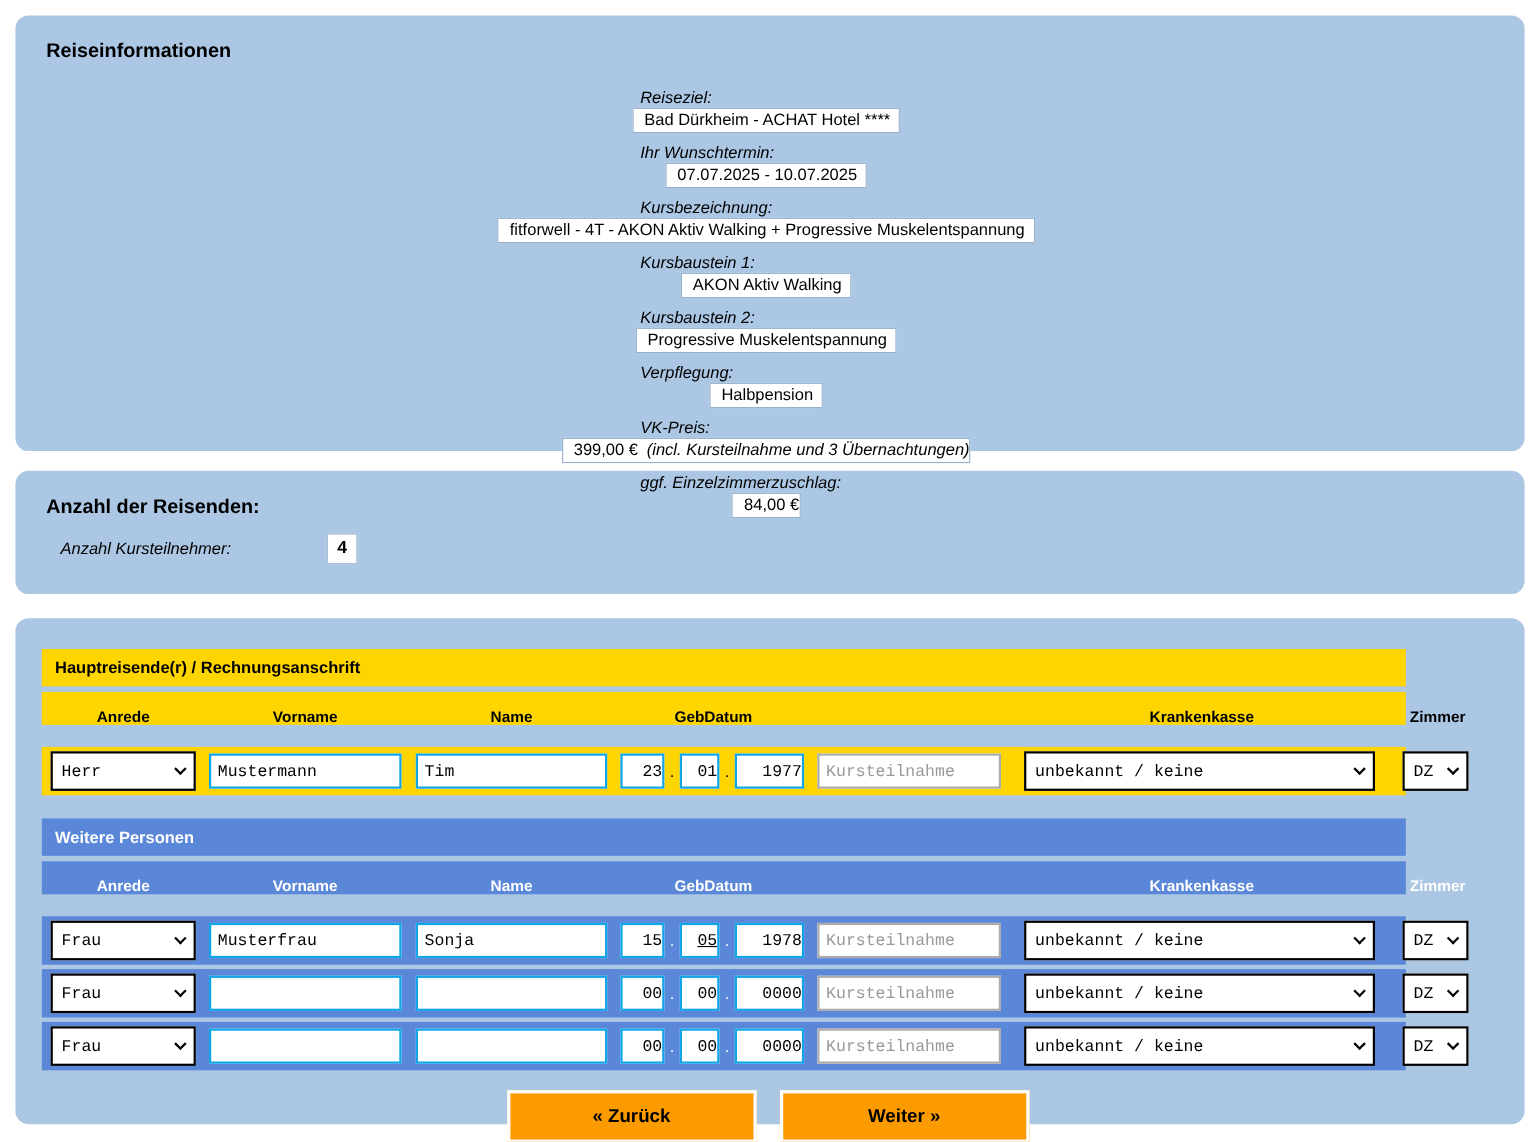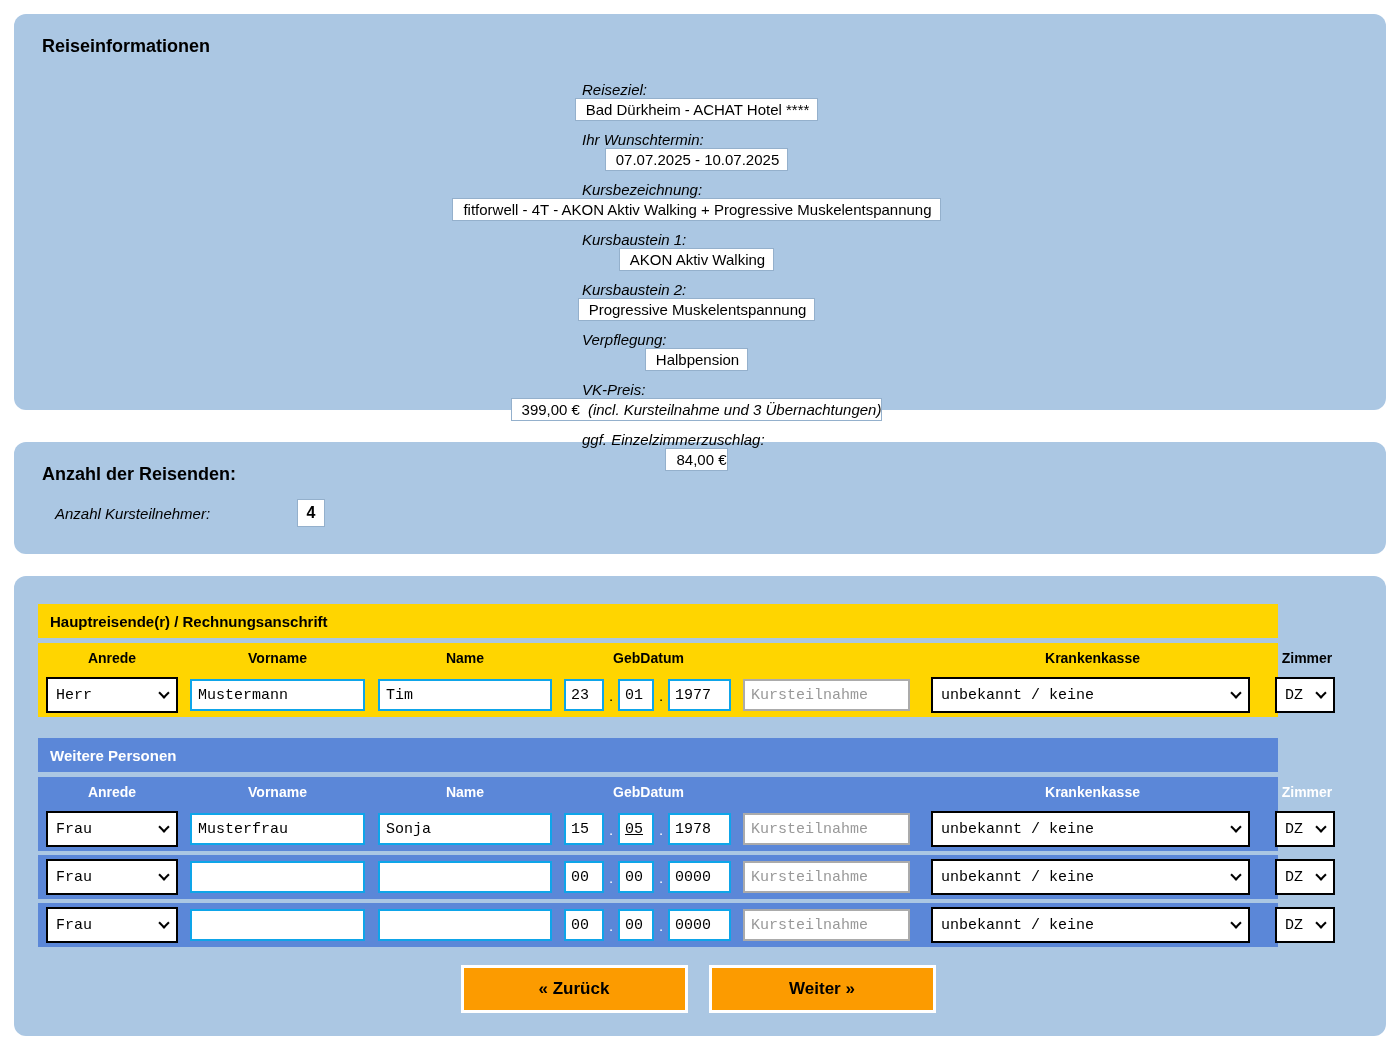--- a/index.html
+++ b/index.html
@@ -12,44 +12,44 @@
   #panel-reiseinfo { margin-top:14px; height:396px; padding:14px 35px 0 28px; }
   .panel-title { font-size:18px; font-weight:bold; margin:8px 0 24px 0; }
   .info-row { display:flex; align-items:center; height:40px; margin-bottom:10px;flex-direction:column; }
   .info-label { width:242px; margin-left:13px; font-style:italic; font-size:15px; }
   .info-value-box { flex:1; height:28px; background:#fff; border:1px solid #94b0cc;
                     display:flex; align-items:center; padding-left:10px; font-size:15px; }
   .info-value-box .val { white-space:pre; }
   .info-value-box .note { font-style:italic; margin-left:8px; }
 
   
-  #panel-anzahl { margin-top:32px; height:112px; padding:16px 35px 0 28px; }
+  #panel-anzahl { margin-top:18px; height:112px; padding:16px 35px 0 28px; }
   #panel-anzahl .panel-title { margin:6px 0 14px 0; }
   .anzahl-row { display:flex; align-items:center; height:28px; }
   .anzahl-box { width:28px; height:28px; background:#fff; border:1px solid #94b0cc;
                 display:flex; align-items:center; justify-content:center;
                 font-weight:bold; font-size:16px; }
 
   
   #panel-personen { margin-top:22px; height:460px; padding:28px 28px 0 24px; }
   .strip { width:1240px; display:flex; align-items:center; }
   .strip-title { height:34px; padding-left:12px; font-weight:bold; font-size:15px; margin-bottom:5px; }
   .yellow-bg { background:#FFD500; color:#000; }
   .blue-bg   { background:#5B87D8; color:#fff; }
-  .cols { height:30px; font-weight:bold; font-size:14px; margin-bottom:0; }
+  .cols { height:30px; font-weight:bold; font-size:14px; margin-bottom:20px;align-items:flex-end; }
   .prow { height:44px; margin-bottom:4px; }
   .c { text-align:center; flex:none; }
   .pad-l { width:8px; flex:none; } 
   .sp12 { width:12px; flex:none; } .sp13 { width:13px; flex:none; }
   .sp21 { width:21px; flex:none; } .sp25 { width:25px; flex:none; }
   .w-anrede { width:132px; } .w-vorname { width:175px; } .w-name { width:174px; }
   .w-geb { width:169px; } .w-kurs { width:167px; } .w-kranken { width:319px; } .w-zimmer { width:60px; }
   input.txt { height:32px; border:2px solid #0ea5e9; background:#fff; padding:0 6px;
               font-family:"Liberation Mono", monospace; font-size:15px; border-radius:0; }
-  input.date { height:32px; padding:0 0 0 5px; }
+  input.date { height:32px; padding:0 0 0 5px;text-align:right; }
   .dot { margin:0 4px; width:6px; text-align:center; flex:none; font-size:15px; }
   input.disabled-field { border:2px solid #ABABAB; color:#999; }
   input.disabled-field::placeholder { color:#999; opacity:1; }
 
   .selwrap { position:relative; flex:none; height:36px; }
   select { width:100%; height:36px; appearance:none; -webkit-appearance:none;
            border:2px solid #000; background:#fff; border-radius:0;
            font-family:"Liberation Mono", monospace; font-size:15px; padding:0 22px 0 8px; }
   .chev { position:absolute; right:10px; top:12px; width:8px; height:8px;
           border-right:2px solid #000; border-bottom:2px solid #000;

